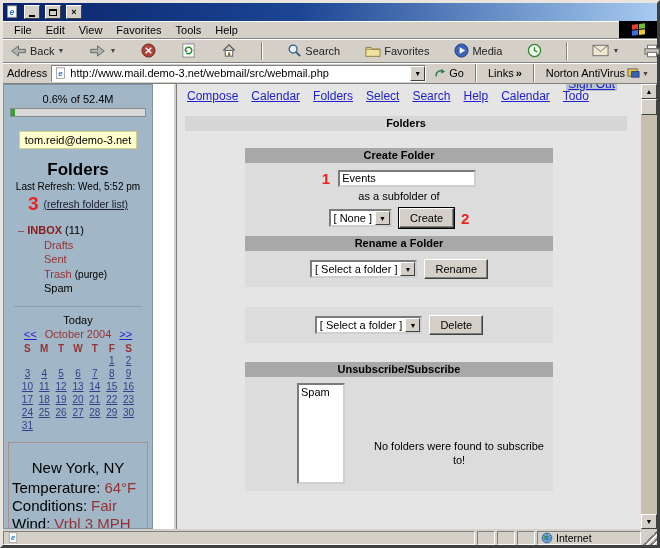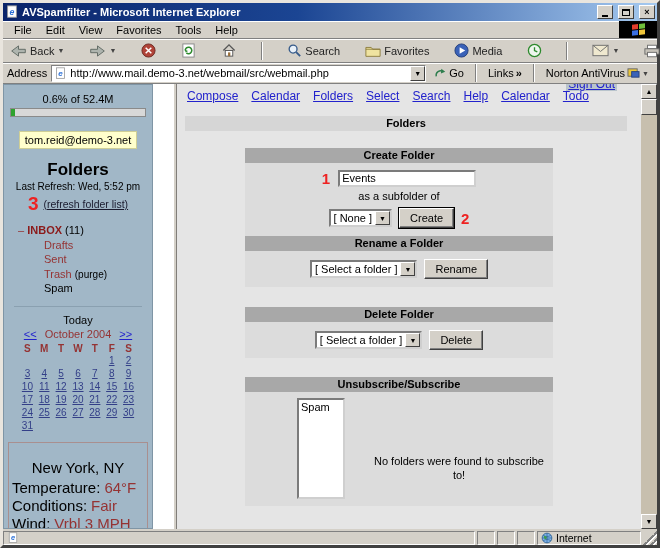--- a/index.html
+++ b/index.html
@@ -153,21 +153,20 @@
 </head>
 <body>
 
 <div class="window">
 
   <div class="titlebar">
     <svg class="t-icon" viewBox="0 0 16 16">
         <rect x="3" y="1" width="10" height="13" fill="#fff" stroke="#9a9a9a"></rect>
         <text x="8" y="11" font-size="10" font-weight="bold" font-style="italic" fill="#2a6fd6" text-anchor="middle">e</text>
       </svg>
-    <span class="t-text">AVSpamfilter - Microsoft Internet Explorer</span>
     <span class="winbtn">
         <span class="minbar"></span>
       </span>
     <span class="winbtn">
         <span class="maxbox"></span>
       </span>
     <span class="winbtn">×</span>
   </div>
 
   <div class="menubar">
@@ -468,21 +467,20 @@
               <span class="fsel">
                 <span class="fsel-txt">[ Select a folder ]</span>
                 <span class="fsel-btn">▼</span>
               </span>
               <button class="pushbtn">Rename</button>
             </div>
           </div>
         </div>
 
         <div class="box mt-delete">
-          <div class="box-h">Delete Folder</div>
           <div class="box-b">
             <div class="ctl-row">
               <span class="fsel">
                 <span class="fsel-txt">[ Select a folder ]</span>
                 <span class="fsel-btn">▼</span>
               </span>
               <button class="pushbtn">Delete</button>
             </div>
           </div>
         </div>

